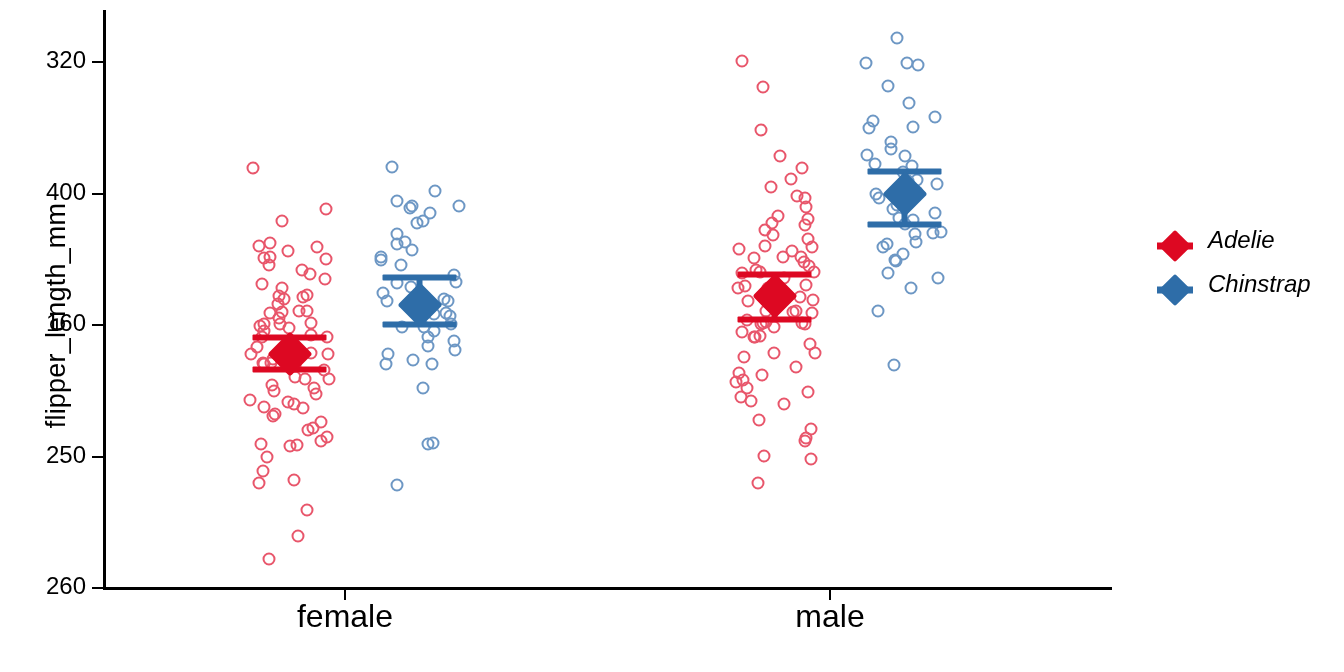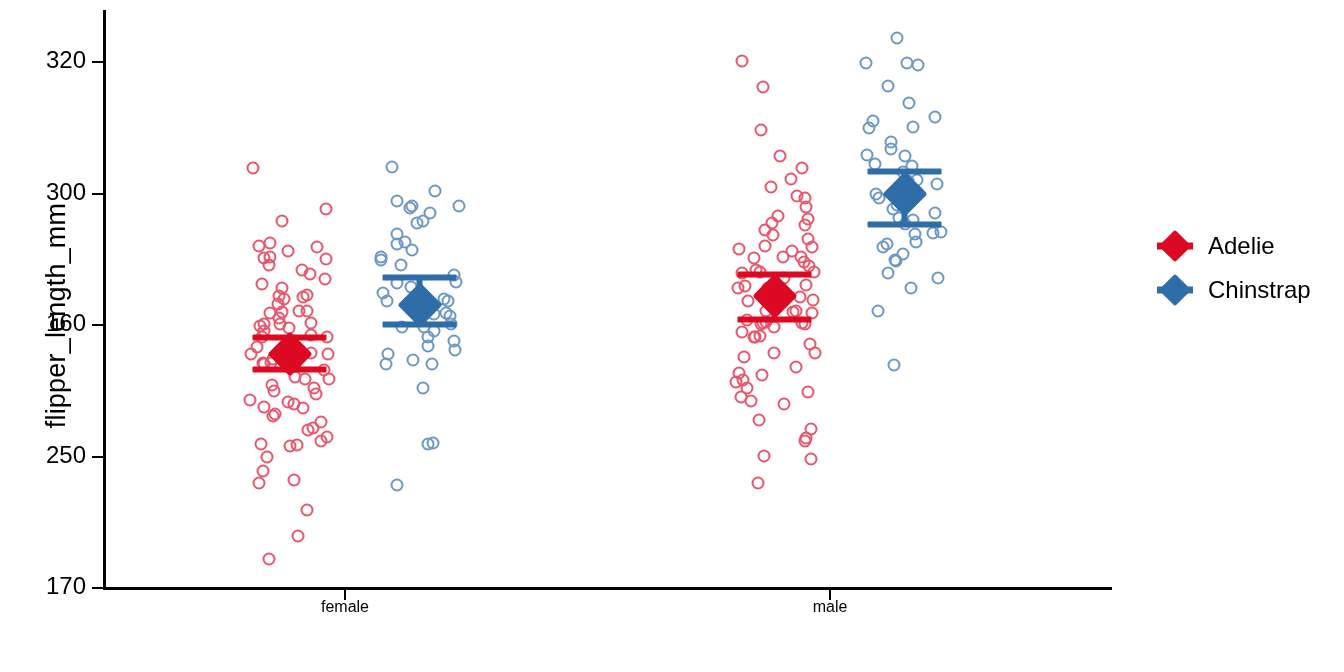--- a/index.html
+++ b/index.html
@@ -17,42 +17,42 @@
     position:absolute;left:103px;top:628px;width:1009px;
     text-align:center;font-size:27px;color:#000;
   }
   
   .yaxis-line{position:absolute;left:103px;top:10px;width:3px;height:580px;background:#000;}
   .xaxis-line{position:absolute;left:103px;top:587px;width:1009px;height:3px;background:#000;}
 
   .ytick{position:absolute;left:92px;width:11px;height:2px;background:#000;}
   .ytick-label{position:absolute;right:1290px;text-align:right;font-size:24px;color:#000;white-space:nowrap;}
   .xtick{position:absolute;top:590px;width:2px;height:10px;background:#000;}
-  .xtick-label{position:absolute;top:598px;font-size:16px;color:#000;text-align:right;transform:translateX(-50%);white-space:nowrap;}
+  .xtick-label{position:absolute;top:598px;font-size:32px;color:#000;text-align:right;transform:translateX(-50%);white-space:nowrap;}
 
   
   .panel{position:absolute;left:0;top:0;width:1344px;height:672px;pointer-events:none;}
   .pt{
     position:absolute;width:13px;height:13px;border-radius:50%;
     border:2.1px solid currentColor;background:transparent;
     transform:translate(-50%,-50%);box-sizing:border-box;
   }
   .pt.adelie{color:#e8566b;}
   .pt.chinstrap{color:#6d97c4;}
 
   
   .errbar{position:absolute;transform:translate(-50%,-50%);}
   .errbar .cap{position:absolute;left:0;height:6px;border-radius:1px;}
   .errbar .stem{position:absolute;width:6px;border-radius:1px;}
   .diamond{position:absolute;transform:translate(-50%,-50%) rotate(45deg);border-radius:3px;}
 
   
   .legend{position:absolute;left:1152px;top:226px;}
   .legend-title{font-size:27px;color:#000;margin-bottom:16px;}
-  .legend-row{display:flex;align-items:center;height:40px;margin-bottom:4px;}
+  .legend-row{display:flex;align-items:flex-start;height:40px;margin-bottom:4px;font-style:italic;}
   .legend-key{width:46px;height:40px;position:relative;}
   .legend-key .d{
     position:absolute;left:50%;top:50%;width:23px;height:23px;
     transform:translate(-50%,-50%) rotate(45deg);border-radius:2px;
   }
   .legend-key .bar{
     position:absolute;left:50%;top:50%;width:36px;height:7px;
     transform:translate(-50%,-50%);
   }
   .legend-label{font-size:24px;color:#000;margin-left:10px;white-space:nowrap;}
@@ -61,27 +61,27 @@
 <body>
 
 <div id="root">
 
   <div class="yaxis-line"></div>
   <div class="xaxis-line"></div>
   <div class="ylab">flipper_length_mm</div>
 
   <div id="yticks">
       <div class="ytick" style="top: 587px;"></div>
-      <div class="ytick-label" style="top: 572px; left: 0px; width: 86px;">170</div>
+      <div class="ytick-label" style="top: 572px; left: 0px; width: 86px;">260</div>
       <div class="ytick" style="top: 455.5px;"></div>
       <div class="ytick-label" style="top: 440.5px; left: 0px; width: 86px;">250</div>
       <div class="ytick" style="top: 324px;"></div>
       <div class="ytick-label" style="top: 309px; left: 0px; width: 86px;">160</div>
       <div class="ytick" style="top: 192.5px;"></div>
-      <div class="ytick-label" style="top: 177.5px; left: 0px; width: 86px;">300</div>
+      <div class="ytick-label" style="top: 177.5px; left: 0px; width: 86px;">400</div>
       <div class="ytick" style="top: 61px;"></div>
       <div class="ytick-label" style="top: 46px; left: 0px; width: 86px;">320</div>
     </div>
   <div id="xticks">
       <div class="xtick" style="left: 344px;"></div>
       <div class="xtick-label" style="left: 345px;">female</div>
       <div class="xtick" style="left: 829px;"></div>
       <div class="xtick-label" style="left: 830px;">male</div>
     </div>
 

